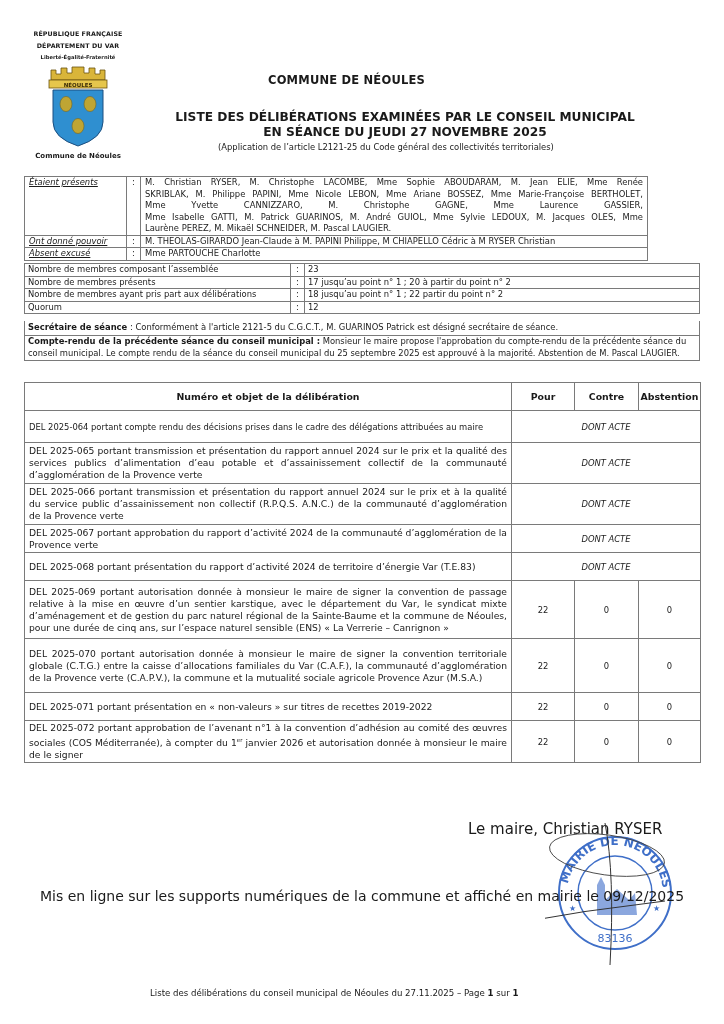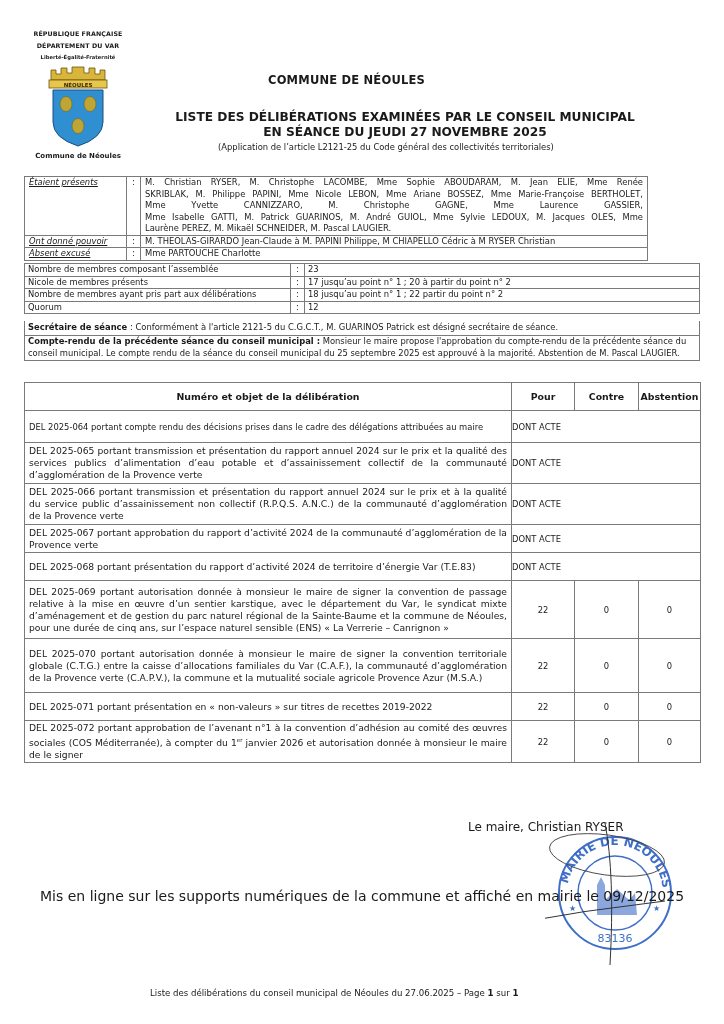--- a/index.html
+++ b/index.html
@@ -33,25 +33,25 @@
   .para b { font-weight: bold; }
 
   .delib { position: absolute; left: 24px; top: 382px; width: 677px; font-size: 8.4px; }
   .delib td, .delib th { border: 1px solid #7a7a7a; }
   .delib th { font-weight: bold; font-size: 9.4px; height: 28px; text-align: center; }
   .delib th.h-obj { width: 487px; }
   .delib th.h-pour { width: 63px; }
   .delib th.h-contre { width: 64px; }
   .delib td.obj { padding: 1px 4px 1px 4px; line-height: 12px; text-align: justify; vertical-align: middle; }
   .delib td.num { text-align: center; vertical-align: middle; }
-  .delib td.acte { text-align: left; vertical-align: middle; }
+  .delib td.acte { text-align: center; vertical-align: middle; font-style: italic; }
   .delib .big { font-size: 9.2px; line-height: 13px; }
   sup { font-size: 5.5px; }
 
-  .signer { position: absolute; left: 468px; top: 820px; font-size: 12px; }
+  .signer { position: absolute; left: 468px; top: 820px; font-size: 15px; }
   .published { position: absolute; left: 40px; top: 888px; font-size: 14px; }
   .footer { position: absolute; left: 150px; top: 988px; font-size: 8.6px; }
   .footer b { font-weight: bold; }
   .stamp { position: absolute; left: 545px; top: 815px; width: 140px; height: 150px; }
 </style>
 </head>
 <body>
 
 <div class="header-left">
   <div class="hl-line">RÉPUBLIQUE FRANÇAISE</div>
@@ -103,21 +103,21 @@
   </table>
 
 <table class="counts">
   <tbody>
       <tr>
     <td class="c-lbl">Nombre de membres composant l’assemblée</td>
     <td class="c-colon">:</td>
     <td>23</td>
   </tr>
   <tr>
-    <td class="c-lbl">Nicole de membres présents</td>
+    <td class="c-lbl">Nombre de membres présents</td>
     <td class="c-colon">:</td>
     <td>17 jusqu’au point n° 1 ; 20 à partir du point n° 2</td>
   </tr>
   <tr>
     <td class="c-lbl">Nombre de membres ayant pris part aux délibérations</td>
     <td class="c-colon">:</td>
     <td>18 jusqu’au point n° 1 ; 22 partir du point n° 2</td>
   </tr>
   <tr>
     <td class="c-lbl">Quorum</td>
@@ -203,14 +203,14 @@
   <text x="24" y="96" font-size="8" fill="#3f6fc8">★</text>
   <text x="108" y="96" font-size="8" fill="#3f6fc8">★</text>
   <path d="M-40 110 Q40 95 120 86" fill="none" stroke="#333" stroke-width="1"></path>
   <path d="M60 8 Q70 60 65 150" fill="none" stroke="#333" stroke-width="1"></path>
   <ellipse cx="62" cy="40" rx="58" ry="20" fill="none" stroke="#444" stroke-width="0.9" transform="rotate(8 62 40)"></ellipse>
 </svg>
 
 <div class="published">Mis en ligne sur les supports numériques de la commune et affiché en mairie le 09/12/2025</div>
 
 <div class="footer">
-  <span>Liste des délibérations du conseil municipal de Néoules du 27.06.2025 – Page </span><b>1</b><span> sur </span><b>1</b>
+  <span>Liste des délibérations du conseil municipal de Néoules du 27.11.2025 – Page </span><b>1</b><span> sur </span><b>1</b>
 </div>
 
 </body></html>

